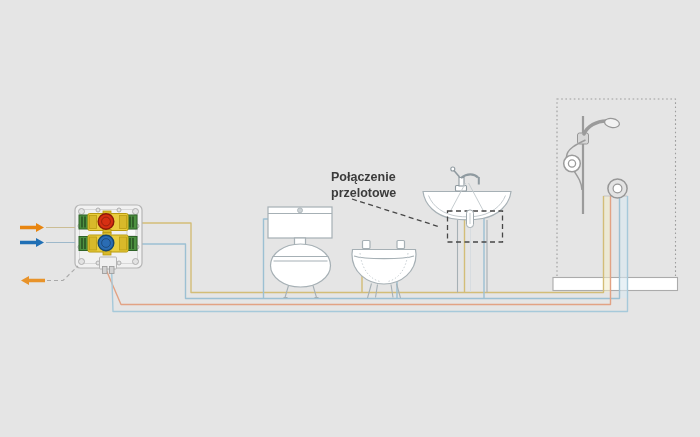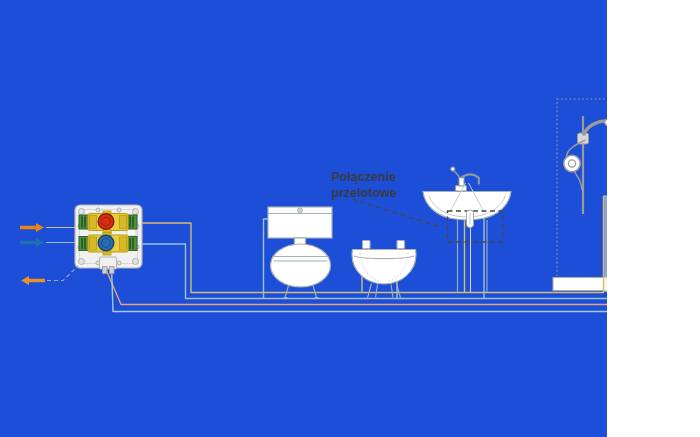--- a/index.html
+++ b/index.html
@@ -1,16 +1,16 @@
 <!DOCTYPE html>
 <html><head>
 <meta charset="utf-8">
 <style>
   html,body{margin:0;padding:0;background:#fff;}
-  #stage{position:relative;width:607px;height:437px;background:#1d4ed8;overflow:hidden;
+  #stage{position:relative;width:700px;height:437px;background:#e5e5e5;overflow:hidden;
          font-family:"Liberation Sans",sans-serif;}
   svg{position:absolute;left:0;top:0;}
   .outline{fill:#ffffff;stroke:#a6b0b5;stroke-width:1.2;}
   .thin{fill:none;stroke:#a6b0b5;stroke-width:1.1;}
   .pipe{fill:none;stroke-width:1.4;stroke-linejoin:round;}
   .dash-annot{fill:none;stroke:#474747;stroke-width:1.3;stroke-dasharray:5 3.5;}
   .dash-gray{fill:none;stroke:#a9a9a9;stroke-width:1.1;stroke-dasharray:4 3;}
   .dotted{fill:none;stroke:#9d9d9d;stroke-width:1.1;stroke-dasharray:1.6 2.6;}
   .shower-line{fill:none;stroke:#9b9b9b;stroke-width:1.5;}
   .label-text{font-family:"Liberation Sans",sans-serif;font-size:12.5px;font-weight:600;fill:#3b3b3b;}

